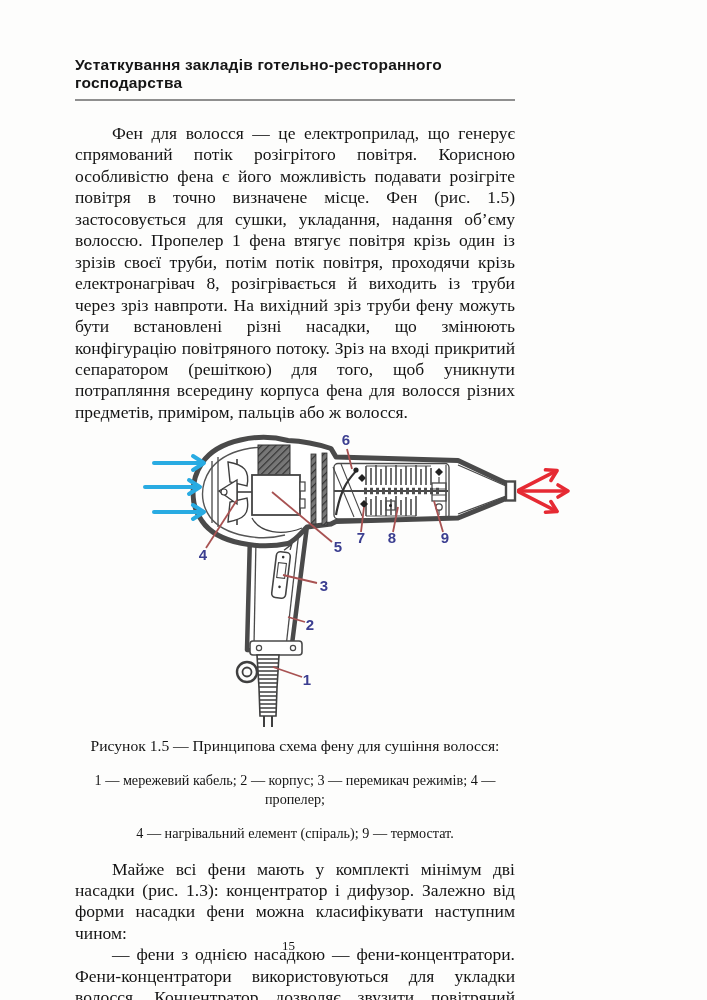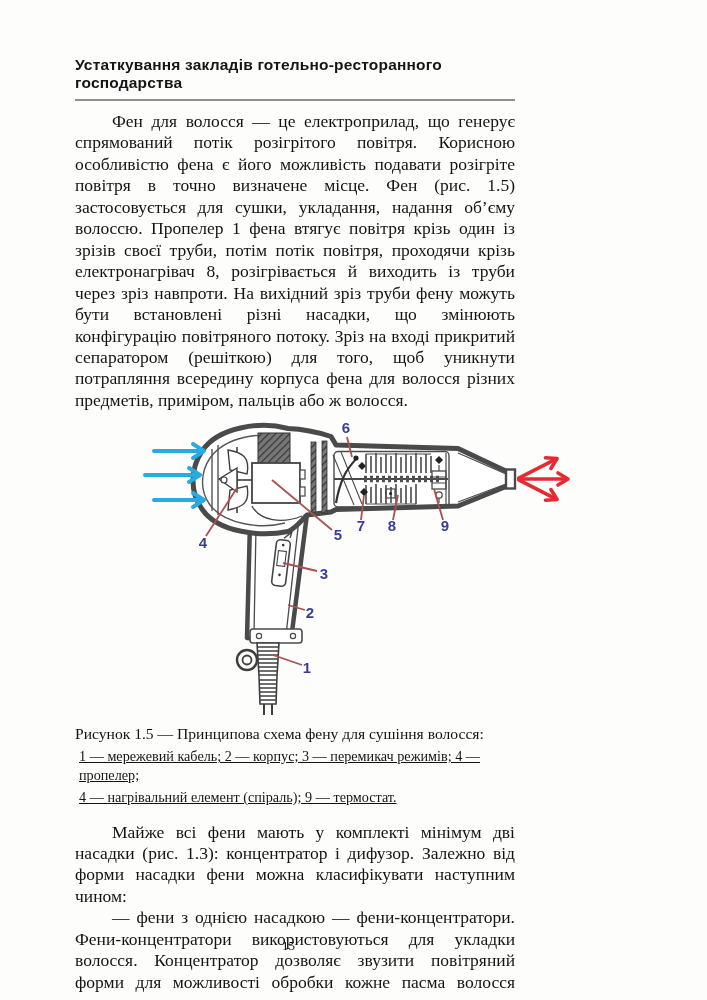--- a/index.html
+++ b/index.html
@@ -28,43 +28,42 @@
     border-top:2px solid #8f8f8f;
     margin:7px 0 0 0;
   }
   .body-text{
     font-size:17.5px;
     line-height:21.45px;
     text-align:justify;
     margin:0;
   }
   .para-indent{ text-indent:37px; }
-  #p1{ margin-top:10px; }
+  #p1{ margin-top:22px; }
   .figure-wrap{
     position:relative;
     width:707px;
     margin-left:-75px;   
     height:308px;
     margin-top:2px;
   }
   .figure-wrap svg{ position:absolute; left:140px; top:0; }
   .caption{
-    text-align:left;
+    text-align:center;
     margin-top:3px;
   }
   .caption-title{
     font-size:15.6px;
     line-height:19px;
     margin:0 0 1px 0;
   }
   .caption-legend{
     font-size:14.2px;
     line-height:18.4px;
-    margin:4px;
-    text-decoration:underline;
+    margin:16px;
   }
   #p2{ margin-top:15px; }
   #p3{ margin-top:0; }
   .pageno{
     position:absolute;
     left:0; right:0;
     top:938px;
     text-align:center;
     font-size:13px;
   }

